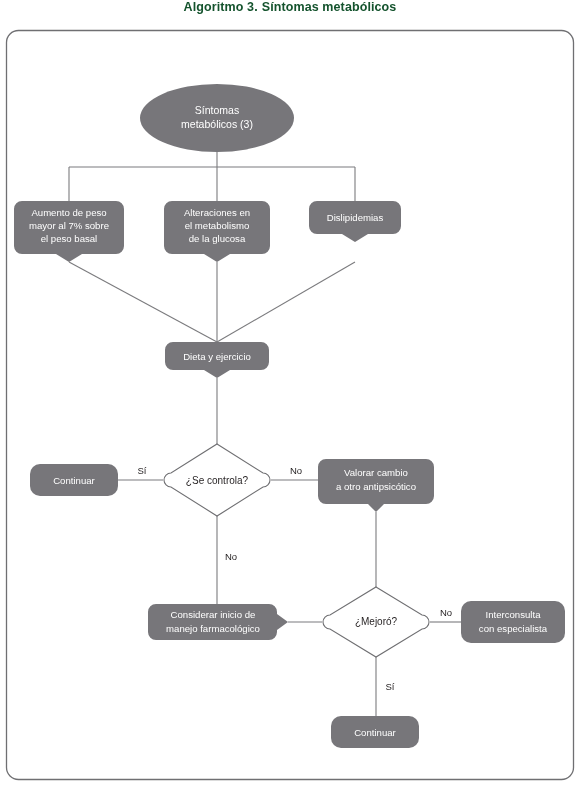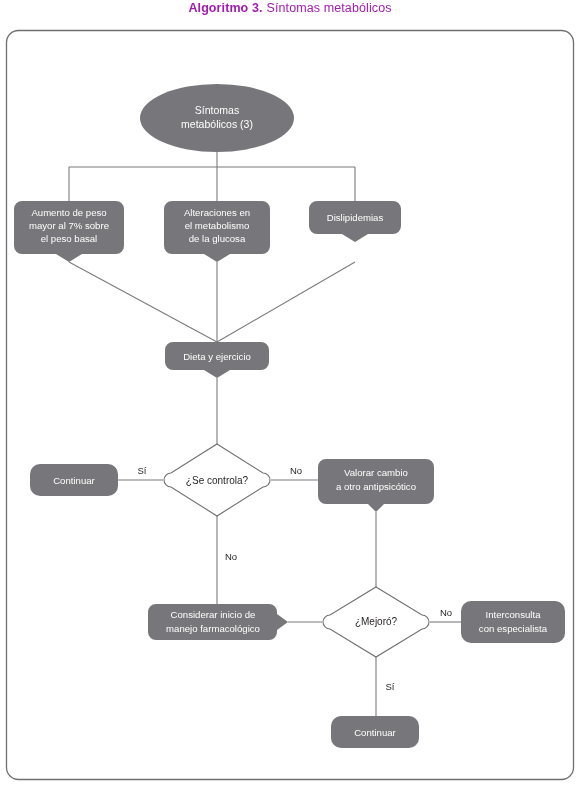--- a/index.html
+++ b/index.html
@@ -19,33 +19,32 @@
     width: 580px;
     height: 805px;
   }
   .title-bar {
     position: absolute;
     left: 0;
     top: 0;
     width: 580px;
     height: 16px;
     display: flex;
-    align-items: center;
     justify-content: center;
     font-size: 12.5px;
-    color: #a21caf;
+    color: #14532d;
     letter-spacing: 0.1px;
     white-space: nowrap;
   }
   .title-bold {
     font-weight: bold;
     margin-right: 4px;
   }
   .title-rest {
-    font-weight: normal;
+    font-weight: bold;
   }
   svg#flow {
     position: absolute;
     left: 0;
     top: 0;
     width: 580px;
     height: 805px;
     display: block;
   }
   .node-text {

